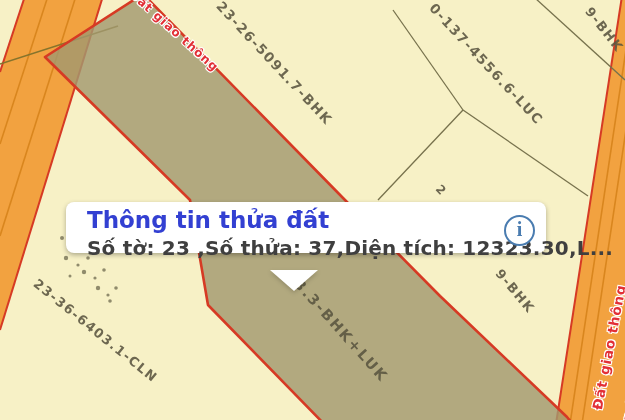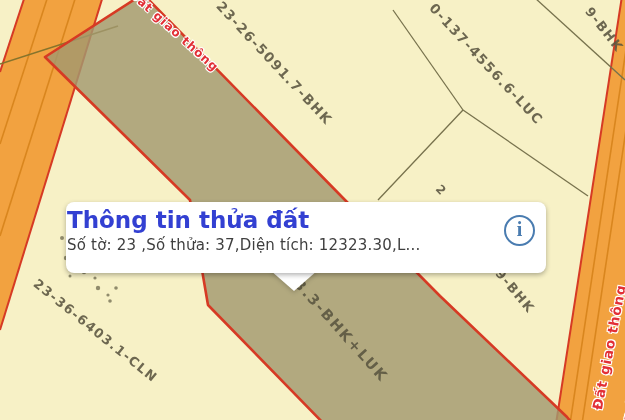--- a/index.html
+++ b/index.html
@@ -14,31 +14,31 @@
     color:#5a5540;opacity:.88;font-weight:600;white-space:nowrap;
     font-size:13px;letter-spacing:1.5px;pointer-events:none;
   }
   .road-label{
     position:absolute;transform-origin:0 0;white-space:nowrap;
     color:#e22f36;font-weight:700;font-size:13.5px;letter-spacing:1px;
     text-shadow:-1px -1px 0 #fff,1px -1px 0 #fff,-1px 1px 0 #fff,1px 1px 0 #fff,0 0 2px #fff;
     pointer-events:none;
   }
   .popup{
-    position:absolute;left:66px;top:202px;width:480px;height:71px;
+    position:absolute;left:66px;top:202px;width:480px;height:51px;
     background:#ffffff;border-radius:8px;
     box-shadow:0 2px 5px rgba(0,0,0,.3);
-    box-sizing:border-box;padding:5px 50px 5px 1px;
+    box-sizing:border-box;padding:5px 50px 5px 21px;
   }
   .popup-title{
     color:#3340d2;font-size:23px;font-weight:700;line-height:1.2;
     white-space:nowrap;
   }
   .popup-details{
-    color:#3f3f3f;font-size:15px;font-weight:400;margin-top:1px;
+    color:#3f3f3f;font-size:20px;font-weight:700;margin-top:1px;
     white-space:nowrap;letter-spacing:.2px;
   }
   .info-btn{
     position:absolute;right:11px;top:13px;width:31px;height:31px;
     border:2.5px solid #4a7cb0;border-radius:50%;box-sizing:border-box;
     color:#4a7cb0;font-family:"Liberation Serif","DejaVu Serif",serif;
     font-size:20px;font-weight:700;line-height:25px;text-align:center;
     background:#fff;cursor:pointer;
   }
   .popup-tail{

